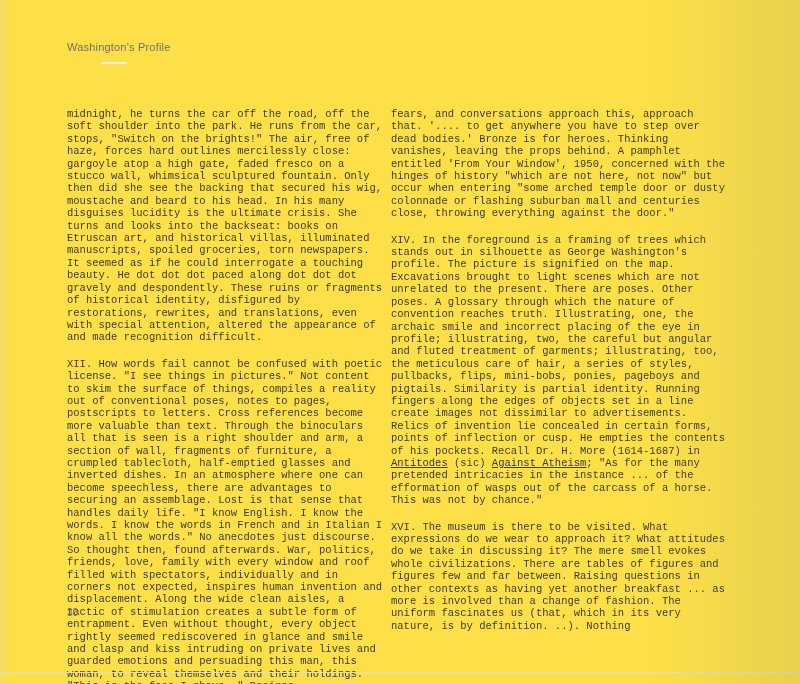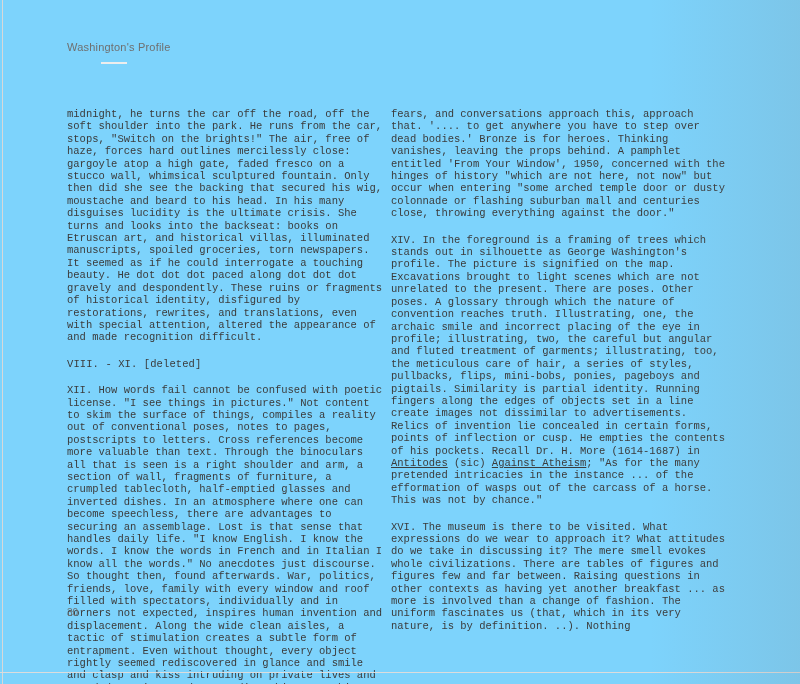--- a/index.html
+++ b/index.html
@@ -4,21 +4,21 @@
 <style>
   html, body {
     margin: 0;
     padding: 0;
     background: #ffffff;
   }
   .page {
     position: relative;
     width: 800px;
     height: 684px;
-    background: #7dd3fc;
+    background: #fde047;
     overflow: hidden;
   }
   
   .edge-gradient {
     position: absolute;
     top: 0;
     right: 0;
     width: 150px;
     height: 100%;
     background: linear-gradient(to right, rgba(120,120,120,0) 0%, rgba(120,120,120,0.15) 100%);
@@ -86,21 +86,20 @@
 <div class="page">
 
   <div class="page-header">
     <span>Washington's Profile</span>
   </div>
 
   <div class="faint-mark"></div>
 
   <div class="col col-left">
     <p class="body-para">midnight, he turns the car off the road, off the soft shoulder into the park. He runs from the car, stops, "Switch on the brights!" The air, free of haze, forces hard outlines mercilessly close: gargoyle atop a high gate, faded fresco on a stucco wall, whimsical sculptured fountain. Only then did she see the backing that secured his wig, moustache and beard to his head. In his many disguises lucidity is the ultimate crisis. She turns and looks into the backseat: books on Etruscan art, and historical villas, illuminated manuscripts, spoiled groceries, torn newspapers. It seemed as if he could interrogate a touching beauty. He dot dot dot paced along dot dot dot gravely and despondently. These ruins or fragments of historical identity, disfigured by restorations, rewrites, and translations, even with special attention, altered the appearance of and made recognition difficult.</p>
-    <p class="section-heading">VIII. - XI. [deleted]</p>
     <p class="body-para">XII. How words fail cannot be confused with poetic license. "I see things in pictures." Not content to skim the surface of things, compiles a reality out of conventional poses, notes to pages, postscripts to letters. Cross references become more valuable than text. Through the binoculars all that is seen is a right shoulder and arm, a section of wall, fragments of furniture, a crumpled tablecloth, half-emptied glasses and inverted dishes. In an atmosphere where one can become speechless, there are advantages to securing an assemblage. Lost is that sense that handles daily life. "I know English. I know the words. I know the words in French and in Italian I know all the words." No anecdotes just discourse. So thought then, found afterwards. War, politics, friends, love, family with every window and roof filled with spectators, individually and in corners not expected, inspires human invention and displacement. Along the wide clean aisles, a tactic of stimulation creates a subtle form of entrapment. Even without thought, every object rightly seemed rediscovered in glance and smile and clasp and kiss intruding on private lives and guarded emotions and persuading this man, this woman, to reveal themselves and their holdings. "This is the face I shave. " Desires,</p>
   </div>
 
   <div class="col col-right">
     <p class="body-para">fears, and conversations approach this, approach that. '.... to get anywhere you have to step over dead bodies.' Bronze is for heroes. Thinking vanishes, leaving the props behind. A pamphlet entitled 'From Your Window', 1950, concerned with the hinges of history "which are not here, not now" but occur when entering "some arched temple door or dusty colonnade or flashing suburban mall and centuries close, throwing everything against the door."</p>
     <p class="body-para"><span>XIV. In the foreground is a framing of trees which stands out in silhouette as George Washington's profile. The picture is signified on the map. Excavations brought to light scenes which are not unrelated to the present. There are poses. Other poses. A glossary through which the nature of convention reaches truth. Illustrating, one, the archaic smile and incorrect placing of the eye in profile; illustrating, two, the careful but angular and fluted treatment of garments; illustrating, too, the meticulous care of hair, a series of styles, pullbacks, flips, mini-bobs, ponies, pageboys and pigtails. Similarity is partial identity. Running fingers along the edges of objects set in a line create images not dissimilar to advertisements. Relics of invention lie concealed in certain forms, points of inflection or cusp. He empties the contents of his pockets. Recall Dr. H. More (1614-1687) in </span><span class="underlined">Antitodes</span><span> (sic) </span><span class="underlined">Against Atheism</span><span>; "As for the many pretended intricacies in the instance ... of the efformation of wasps out of the carcass of a horse. This was not by chance."</span></p>
     <p class="body-para">XVI. The museum is there to be visited. What expressions do we wear to approach it? What attitudes do we take in discussing it? The mere smell evokes whole civilizations. There are tables of figures and figures few and far between. Raising questions in other contexts as having yet another breakfast ... as more is involved than a change of fashion. The uniform fascinates us (that, which in its very nature, is by definition. ..). Nothing</p>
   </div>
 
   <div class="page-number">30</div>

